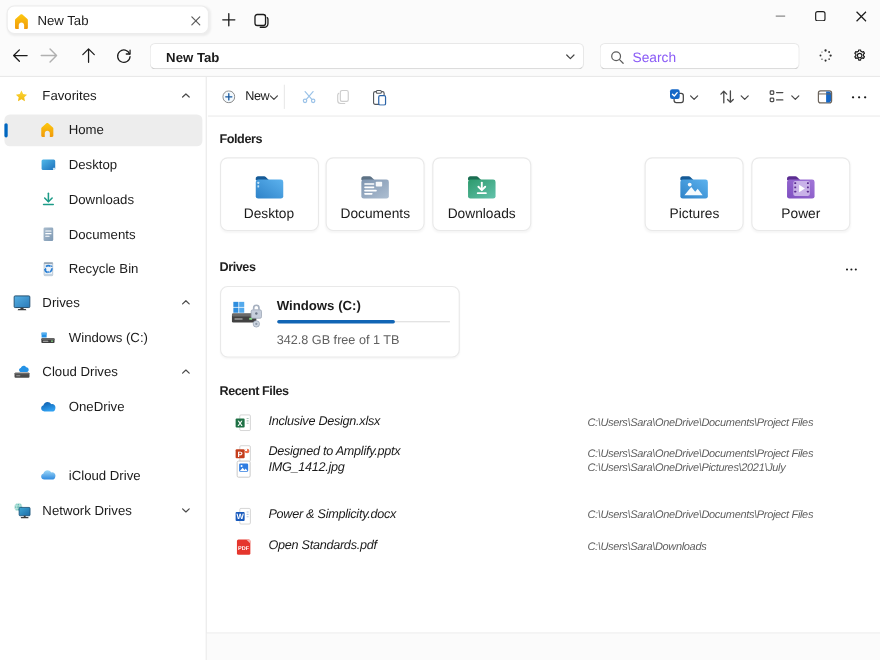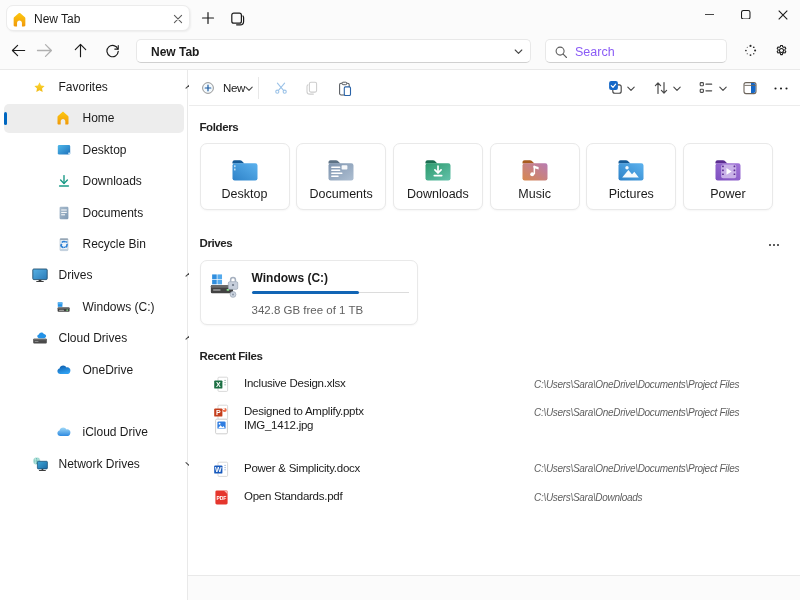--- a/index.html
+++ b/index.html
@@ -6,31 +6,31 @@
 html,body { width:800px; height:600px; overflow:hidden; }
 body { font-family:"Liberation Sans", sans-serif; background:#ffffff; position:relative; color:#1b1b1b; }
 .abs { position:absolute; }
 svg { display:block; }
 #titlebar { position:absolute; left:0; top:0; width:800px; height:36px; background:#fbfbfb; }
 #tab { position:absolute; left:6px; top:5px; width:184px; height:26px; background:#ffffff; border:1px solid #ececec; border-radius:7px; box-shadow:1px 1px 2px rgba(0,0,0,0.06); }
 #navbar { position:absolute; left:0; top:36px; width:800px; height:34px; background:#fbfbfb; }
 .inbox { position:absolute; top:3px; height:24px; background:#ffffff; border:1px solid #e8e8e8; border-bottom-color:#d0d0d0; border-radius:5px; }
 #topline { position:absolute; left:0; top:69px; width:800px; height:1px; background:#e9e9e9; }
 #sidebar { position:absolute; left:0; top:70px; width:188px; height:530px; background:#ffffff; border-right:1px solid #e9e9e9; }
-.srow { position:absolute; left:0; width:187px; height:28px;margin-left:20px; }
+.srow { position:absolute; left:0; width:187px; height:28px; }
 .srow .stx { position:absolute; font-size:12px; top:7px; color:#1b1b1b; white-space:nowrap; }
 .srow .chev { position:absolute; left:164px; top:9px; }
 #main { position:absolute; left:189px; top:70px; width:611px; height:530px; background:#ffffff; }
 .seclabel { position:absolute; font-size:11.5px; font-weight:bold; letter-spacing:-0.4px; color:#1f1f1f; }
 .fcard { position:absolute; top:72.5px; width:90px; height:67px; background:#ffffff; border:1px solid #e9e9e9; border-radius:7px; box-shadow:0 1px 2px rgba(0,0,0,0.04); }
 .fcard .ficon { position:absolute; left:30px; top:15px; }
 .fcard .flabel { position:absolute; left:0; top:43.5px; width:100%; text-align:center; font-size:12.5px; color:#1b1b1b; }
 .frow { position:absolute; left:0; width:611px; height:28px; }
 .frow .ricon { position:absolute; left:24px; top:5.5px; }
-.frow .rname { position:absolute; left:55px; top:6.5px; font-size:11.5px; letter-spacing:-0.25px; color:#1b1b1b; }
+.frow .rname { position:absolute; left:55px; top:6.5px; font-size:11.5px; letter-spacing:-0.25px; color:#1b1b1b;font-style:italic; }
 .frow .rpath { position:absolute; left:345px; top:8px; font-size:10px; letter-spacing:-0.3px; color:#5f5f5f;font-style:italic; }
 </style>
 </head>
 <body>
 
 <div id="titlebar">
   <div id="tab">
     <div class="abs" style="left:4px;top:5px">
         <svg width="17" height="17" viewBox="0 0 16 16">
           <defs>
@@ -441,40 +441,20 @@
           <path d="M1.5 3.2 C1.5 2.1 2.4 1.2 3.5 1.2 L9.1 1.2 C9.7 1.2 10.2 1.4 10.6 1.8 L13.4 4.6 L1.5 4.6 Z" fill="#1b6e52"></path>
           <rect x="1.5" y="4.2" width="25" height="17.3" rx="2.2" fill="url(#fdl)"></rect>
           <g fill="none" stroke="#ffffff" stroke-width="1.7" stroke-linecap="round" stroke-linejoin="round">
             <path d="M14 7 L14 13.6"></path>
             <path d="M10.9 10.8 L14 13.9 L17.1 10.8"></path>
             <path d="M10.3 16.6 L17.7 16.6"></path>
           </g>
         </svg>
       </div>
       <div class="flabel">Downloads</div>
-    </div>
-<div class="fcard" style="left:300.6px">
-      <div class="ficon">
-        <svg width="28" height="23" viewBox="0 0 28 23">
-          <defs>
-            <linearGradient id="fmu" x1="0" y1="1" x2="1" y2="0">
-              <stop offset="0" stop-color="#d8884d"></stop>
-              <stop offset="1" stop-color="#b87cb4"></stop>
-            </linearGradient>
-          </defs>
-          <path d="M1.5 3.2 C1.5 2.1 2.4 1.2 3.5 1.2 L9.1 1.2 C9.7 1.2 10.2 1.4 10.6 1.8 L13.4 4.6 L1.5 4.6 Z" fill="#a85b1e"></path>
-          <rect x="1.5" y="4.2" width="25" height="17.3" rx="2.2" fill="url(#fmu)"></rect>
-          <g fill="#ffffff">
-            <circle cx="11.2" cy="15.2" r="2"></circle>
-            <rect x="12.6" y="6.8" width="1.5" height="8.4" rx="0.4"></rect>
-            <path d="M12.6 6.6 L17.6 8 L17.6 10.4 L12.6 9 Z"></path>
-          </g>
-        </svg>
-      </div>
-      <div class="flabel">Music</div>
     </div>
 <div class="fcard" style="left:397.3px">
       <div class="ficon">
         <svg width="28" height="23" viewBox="0 0 28 23">
           <defs>
             <linearGradient id="fpi" x1="0" y1="1" x2="1" y2="0">
               <stop offset="0" stop-color="#2e82c8"></stop>
               <stop offset="1" stop-color="#5cb2ee"></stop>
             </linearGradient>
           </defs>
@@ -568,20 +548,21 @@
 <div class="frow" style="top:342px">
       <div class="ricon">
         <svg width="17" height="17" viewBox="0 0 17 17">
           <rect x="2.6" y="1.2" width="11.8" height="14.6" rx="1.2" fill="#ffffff" stroke="#c3c3c3" stroke-width="0.8"></rect>
           <rect x="4.4" y="3.4" width="8.2" height="7.6" rx="1.2" fill="#2f7de1"></rect>
           <circle cx="6.6" cy="5.7" r="0.9" fill="#ffffff"></circle>
           <path d="M4.9 10.4 L7.6 7.3 L9.3 9.2 L10.4 8 L12.1 10.4 Z" fill="#ffffff"></path>
         </svg>
       </div>
       <div class="rname">IMG_1412.jpg</div>
+      <div class="rpath">C:\Users\Sara\OneDrive\Pictures\2021\July</div>
     </div>
 <div class="frow" style="top:385.4px">
       <div class="ricon">
         <svg width="17" height="17" viewBox="0 0 17 17">
           <rect x="5" y="1.2" width="9.6" height="14.2" rx="1" fill="#ffffff" stroke="#c9c9c9" stroke-width="0.7"></rect>
           <g stroke="#b3c6e1" stroke-width="1">
             <path d="M11.2 4.4 L13 4.4 M11.2 6.6 L13 6.6 M11.2 8.8 L13 8.8"></path>
           </g>
           <rect x="1.2" y="4.4" width="8.2" height="8.2" rx="0.9" fill="#185abd"></rect>
           <text x="5.3" y="11.2" font-size="7" font-weight="bold" fill="#ffffff" text-anchor="middle" font-family="Liberation Sans, sans-serif">W</text>

